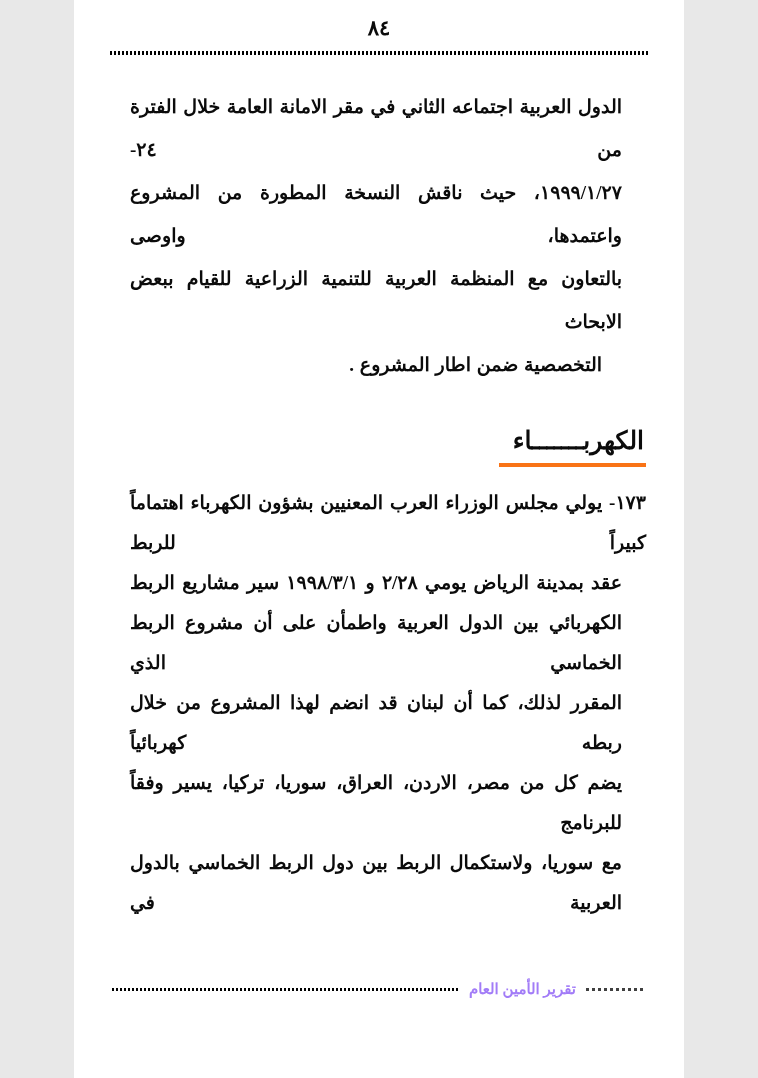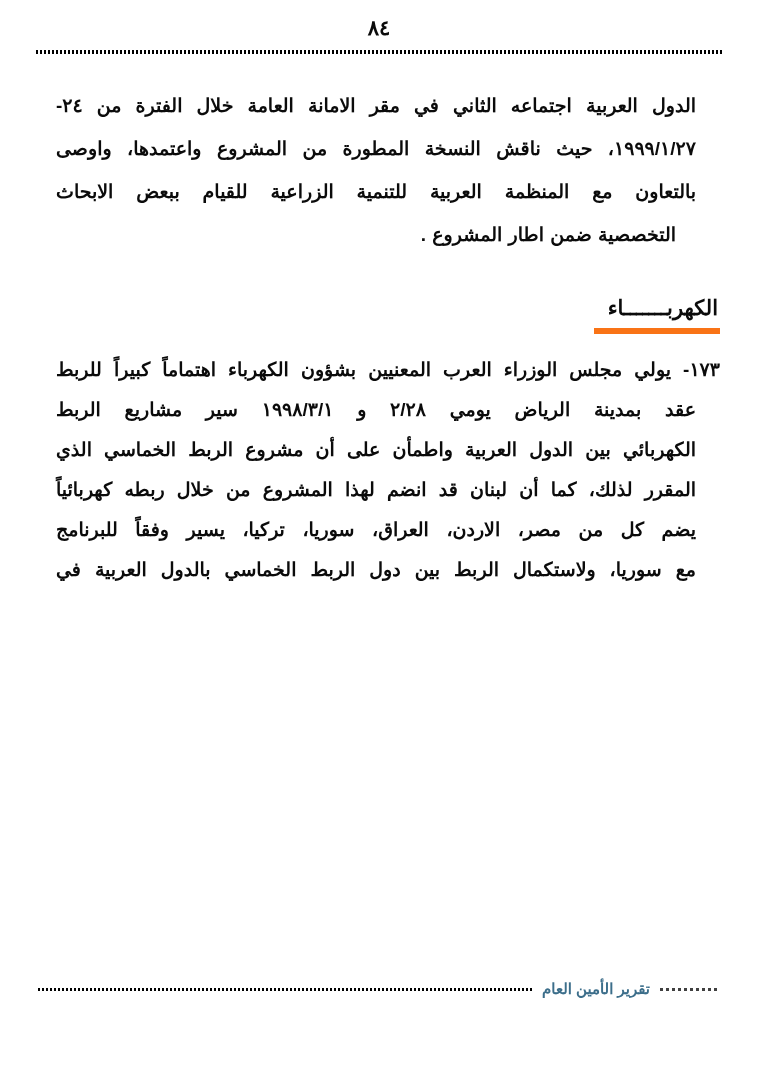--- a/index.html
+++ b/index.html
@@ -2,25 +2,25 @@
 <html lang="ar"><head>
 <meta charset="utf-8">
 <style>
   html, body {
     margin: 0;
     padding: 0;
     background: #e8e8e8;
   }
   .page {
     position: relative;
-    width: 758px;
+    width: 610px;
     height: 1078px;
     margin: 0 auto;
     background: #ffffff;
-    font-family: Liberation Sans, sans-serif;
+    font-family: Liberation Serif, serif;
     color: #0b0b0b;
     overflow: hidden;
     box-sizing: border-box;
   }
   .page-number {
     text-align: center;
     padding-top: 16px;
     font-size: 21px;
     font-weight: bold;
     letter-spacing: 3px;
@@ -50,23 +50,23 @@
   .para-172 { margin-top: 30px; }
   .para-172 .line { line-height: 43px; }
   .para-172 .short { margin-right: 20px; }
   .heading-wrap {
     margin-top: 40px;
     direction: rtl;
     text-align: right;
   }
   .heading-text {
     display: inline-block;
-    font-size: 21px;
+    font-size: 25px;
     font-weight: bold;
-    border-bottom: 6px solid #f97316;
+    border-bottom: 4px solid #f97316;
     padding: 0 2px 8px 14px;
   }
   .para-173 { margin-top: 16px; }
   .para-173 .line { line-height: 40px; }
   .footer {
     position: absolute;
     left: 0;
     right: 0;
     top: 980px;
     display: flex;
@@ -78,21 +78,21 @@
   .footer-rule {
     flex: 1;
     height: 3px;
     background-image: repeating-linear-gradient(90deg, #000 0 2px, transparent 2px 4px);
   }
   .footer-stamp {
     direction: rtl;
     white-space: nowrap;
     font-size: 15px;
     font-weight: bold;
-    color: #0c4a6e;
+    color: #8b5cf6;
     opacity: 0.8;
     filter: blur(0.3px);
     letter-spacing: 1px;
   }
   .footer-rule-right {
     width: 58px;
     height: 3px;
     background-image: repeating-linear-gradient(90deg, #000 0 3px, transparent 3px 6px);
     opacity: 0.75;
   }

